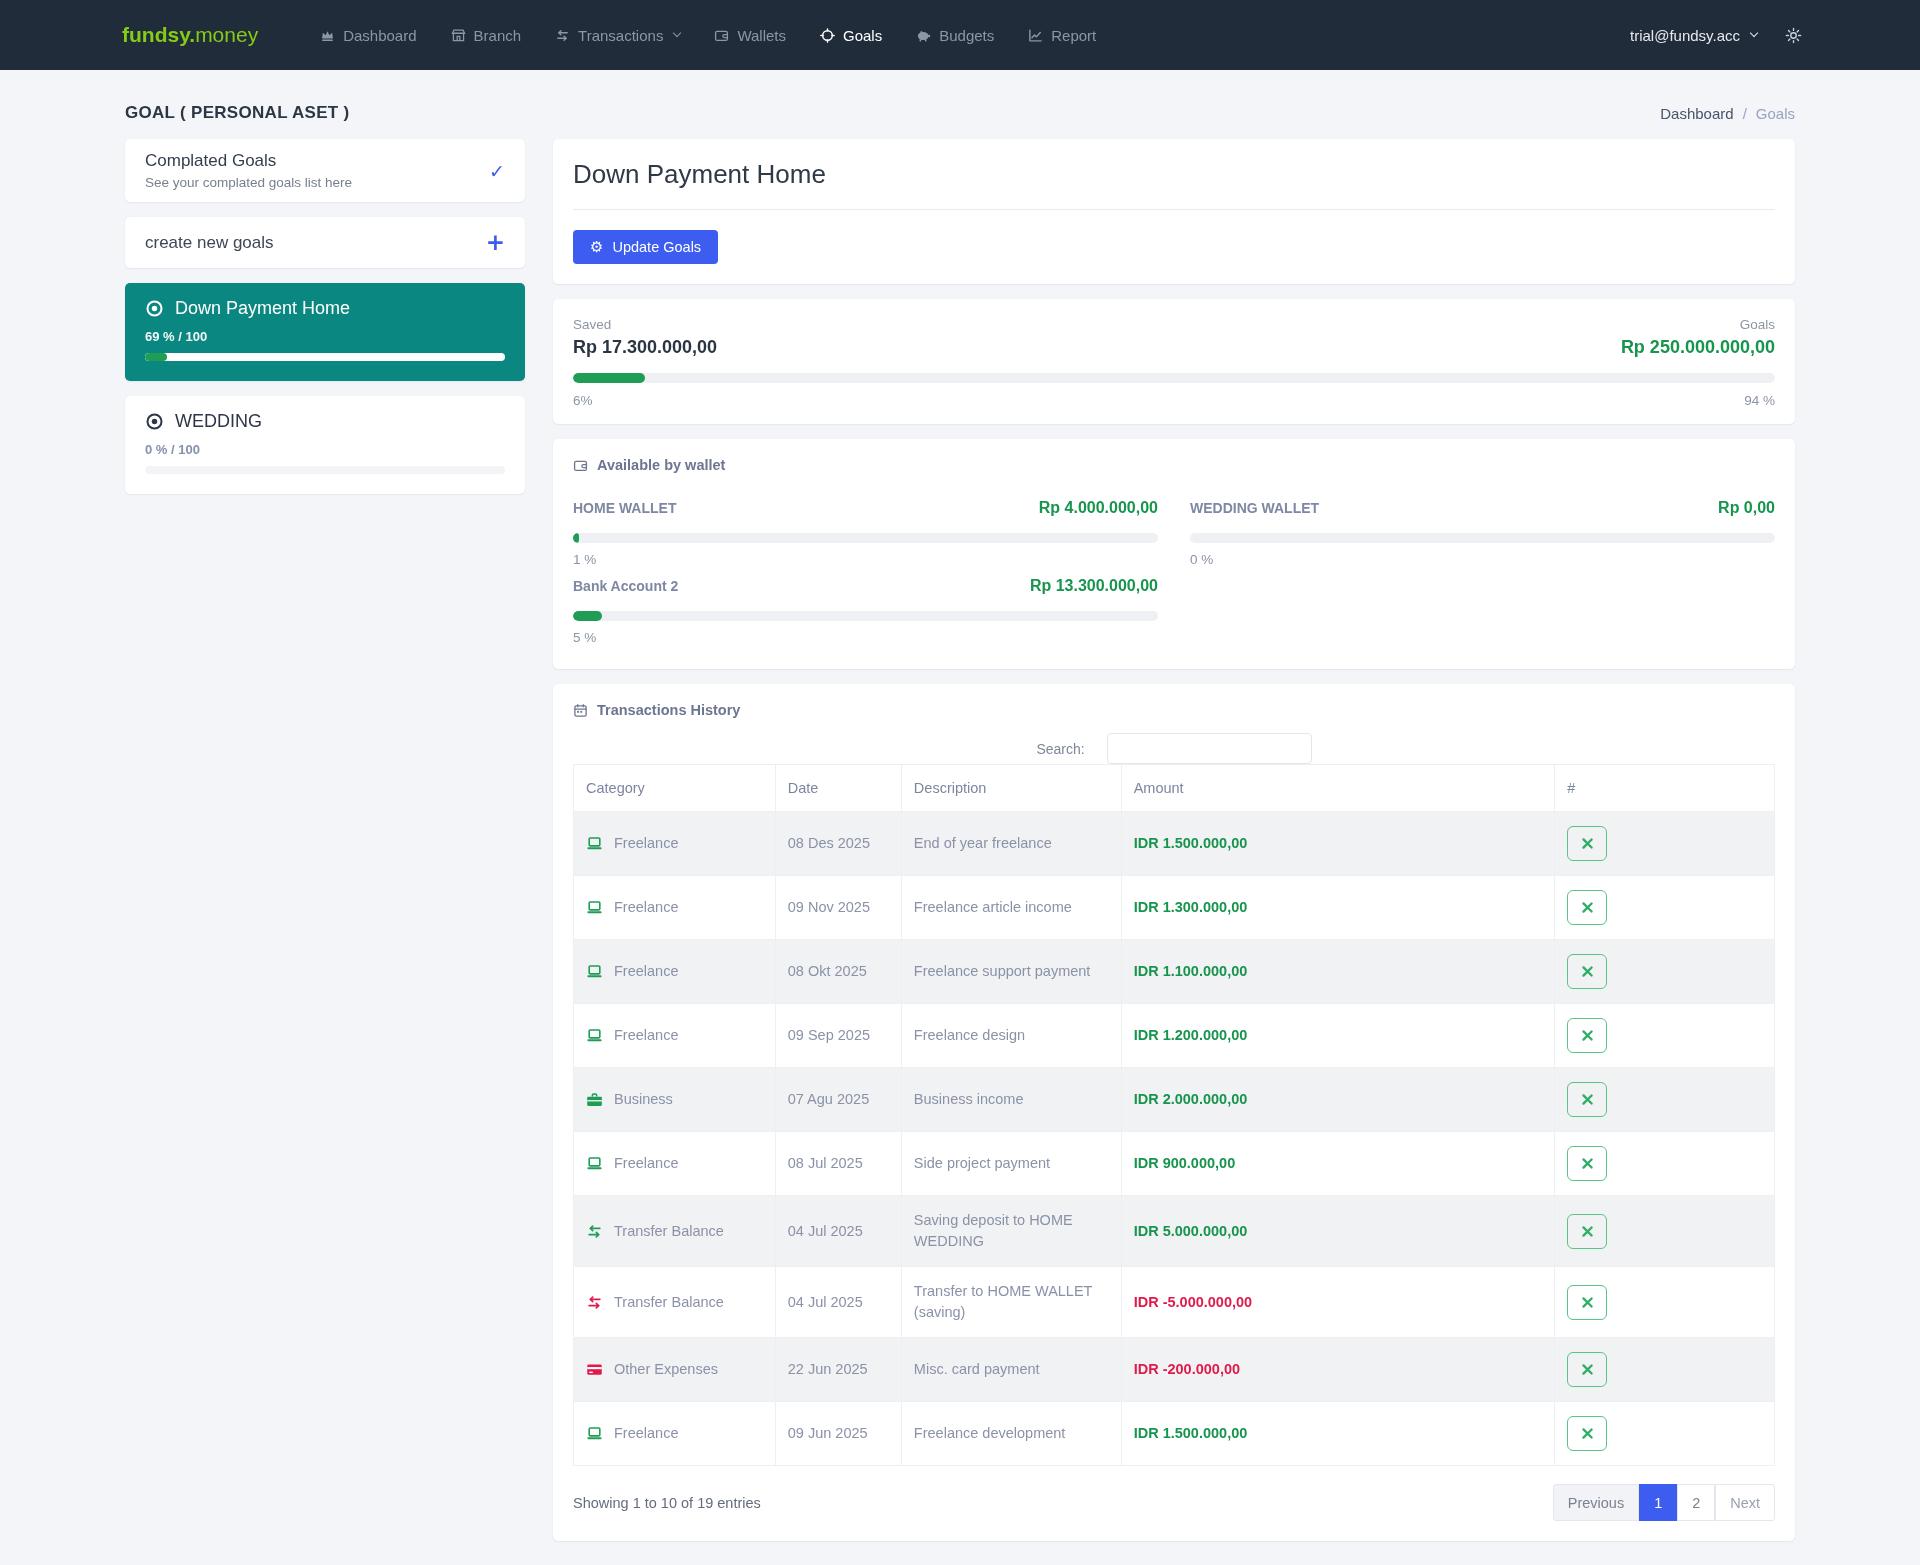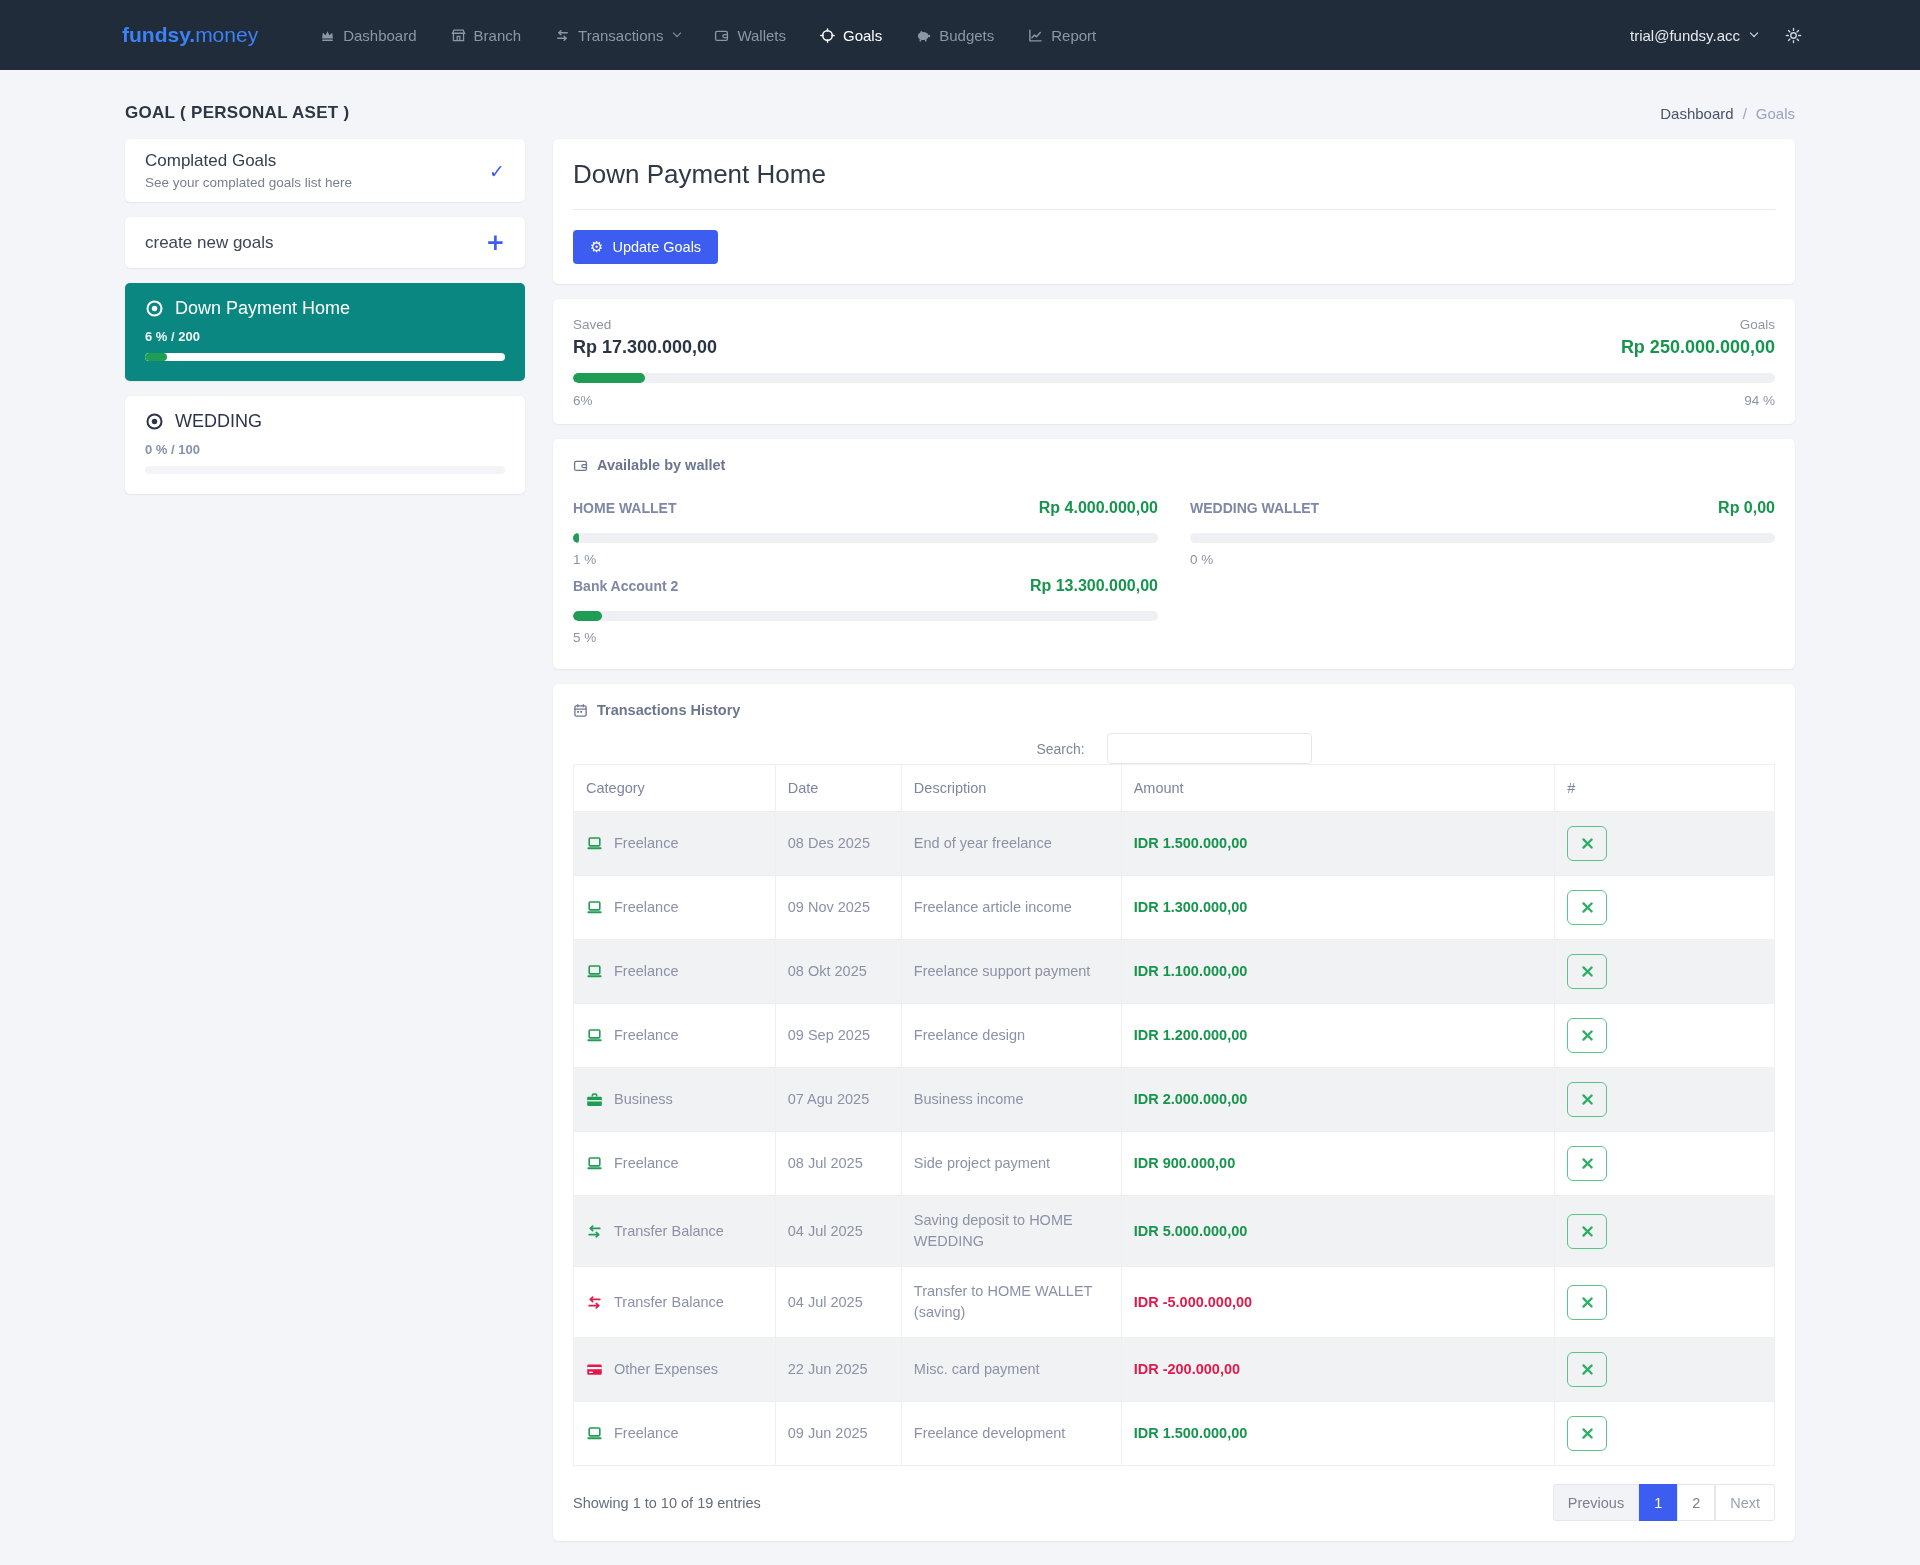--- a/index.html
+++ b/index.html
@@ -14,21 +14,21 @@
   }
   svg { display:block; }
 
   
   .navbar {
     height: 70px; flex: none;
     background: #212c3a;
     display: flex; align-items: center;
     padding: 0 118px 0 122px;
   }
-  .brand { font-size: 21px; color: #3b82f6; cursor: pointer; white-space: nowrap; text-align: right; }
+  .brand { font-size: 21px; color: #84cc16; cursor: pointer; white-space: nowrap; text-align: right; }
   .brand .b { font-weight: 700; }
   .brand .l { font-weight: 400; }
   .nav-menu { display: flex; gap: 34px; margin-left: 62px; align-items: center; }
   .nav-item {
     display: flex; align-items: center; gap: 8px;
     font-size: 15px; color: #8d96a4; cursor: pointer; white-space: nowrap;
   }
   .nav-item svg { width: 15px; height: 15px; }
   .nav-item.active { color: #ffffff; font-weight: 500; }
   .caret {
@@ -352,21 +352,21 @@
 
     <div class="card goal-card active">
       <div class="goal-title-row">
         <span>
             <svg viewBox="0 0 16 16" width="19" height="19">
               <use href="#i-bullseye"></use>
             </svg>
           </span>
         <span>Down Payment Home</span>
       </div>
-      <div class="goal-progress-label">6 % / 200</div>
+      <div class="goal-progress-label">69 % / 100</div>
       <div class="goal-bar">
         <div class="goal-bar-fill" style="width: 6%;"></div>
       </div>
     </div>
 
     <div class="card goal-card">
       <div class="goal-title-row">
         <span>
             <svg viewBox="0 0 16 16" width="19" height="19">
               <use href="#i-bullseye"></use>

